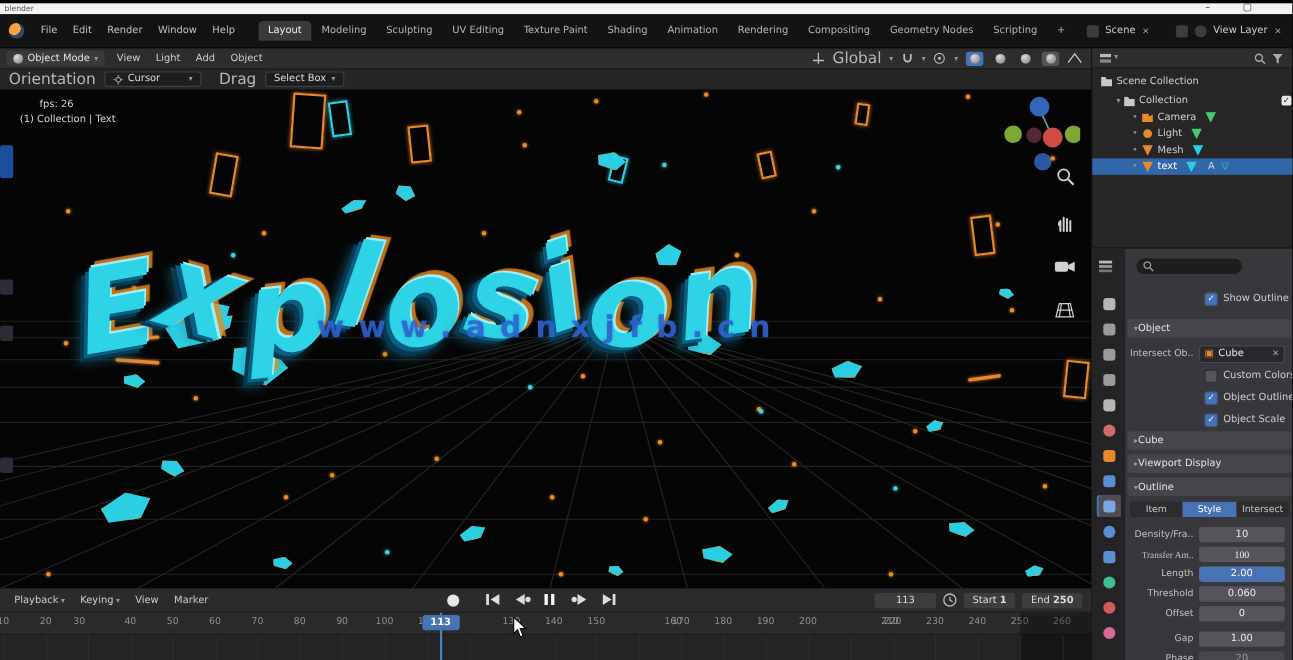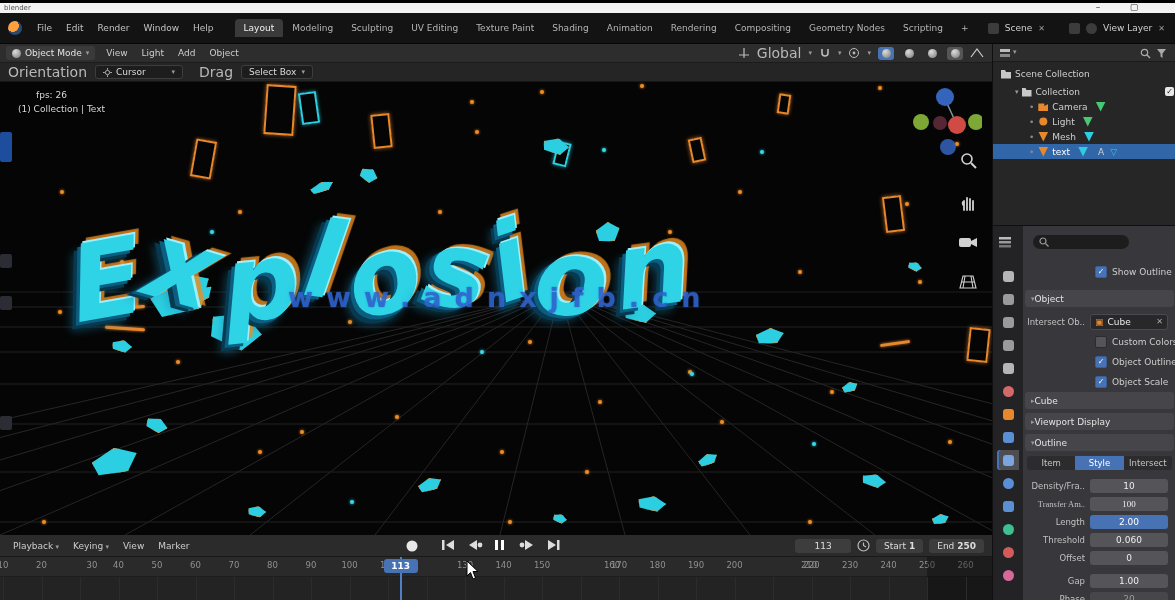--- a/index.html
+++ b/index.html
@@ -603,21 +603,21 @@
           <circle cx="6.5" cy="6.5" r="5.5" stroke="#bbb" stroke-width="1.2" fill="none"></circle>
           <path d="M6.5 3.5 V6.5 L9 8" stroke="#bbb" stroke-width="1.2" fill="none"></path>
         </svg>
       <span class="tfield"><span>Start</span>&nbsp;<b>1</b></span>
       <span class="tfield"><span>End</span>&nbsp;<b>250</b></span>
     </span>
   </div>
   <div id="ruler">
       <span class="tick" style="left: 3px;">10</span>
       <span class="tick" style="left: 41.5px;">20</span>
-      <span class="tick" style="left: 92px;">30</span>
+      <span class="tick" style="left: 72px;">30</span>
       <span class="tick" style="left: 118.5px;">40</span>
       <span class="tick" style="left: 157px;">50</span>
       <span class="tick" style="left: 195.5px;">60</span>
       <span class="tick" style="left: 234px;">70</span>
       <span class="tick" style="left: 272.5px;">80</span>
       <span class="tick" style="left: 311px;">90</span>
       <span class="tick" style="left: 349.5px;">100</span>
       <span class="tick" style="left: 388px;">110</span>
       <span class="tick" style="left: 465px;">130</span>
       <span class="tick" style="left: 503.5px;">140</span>

